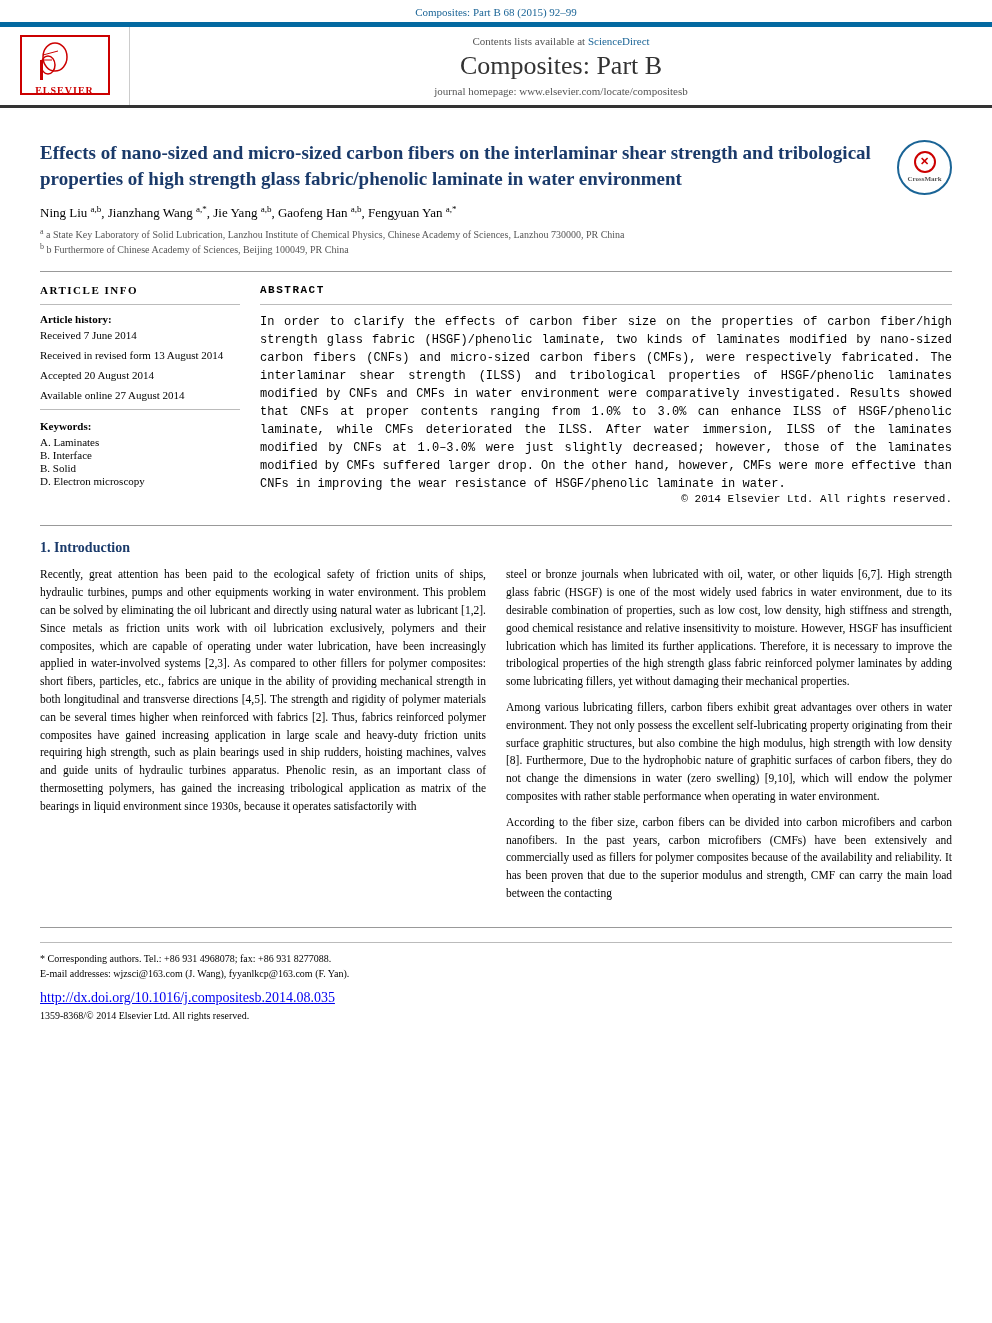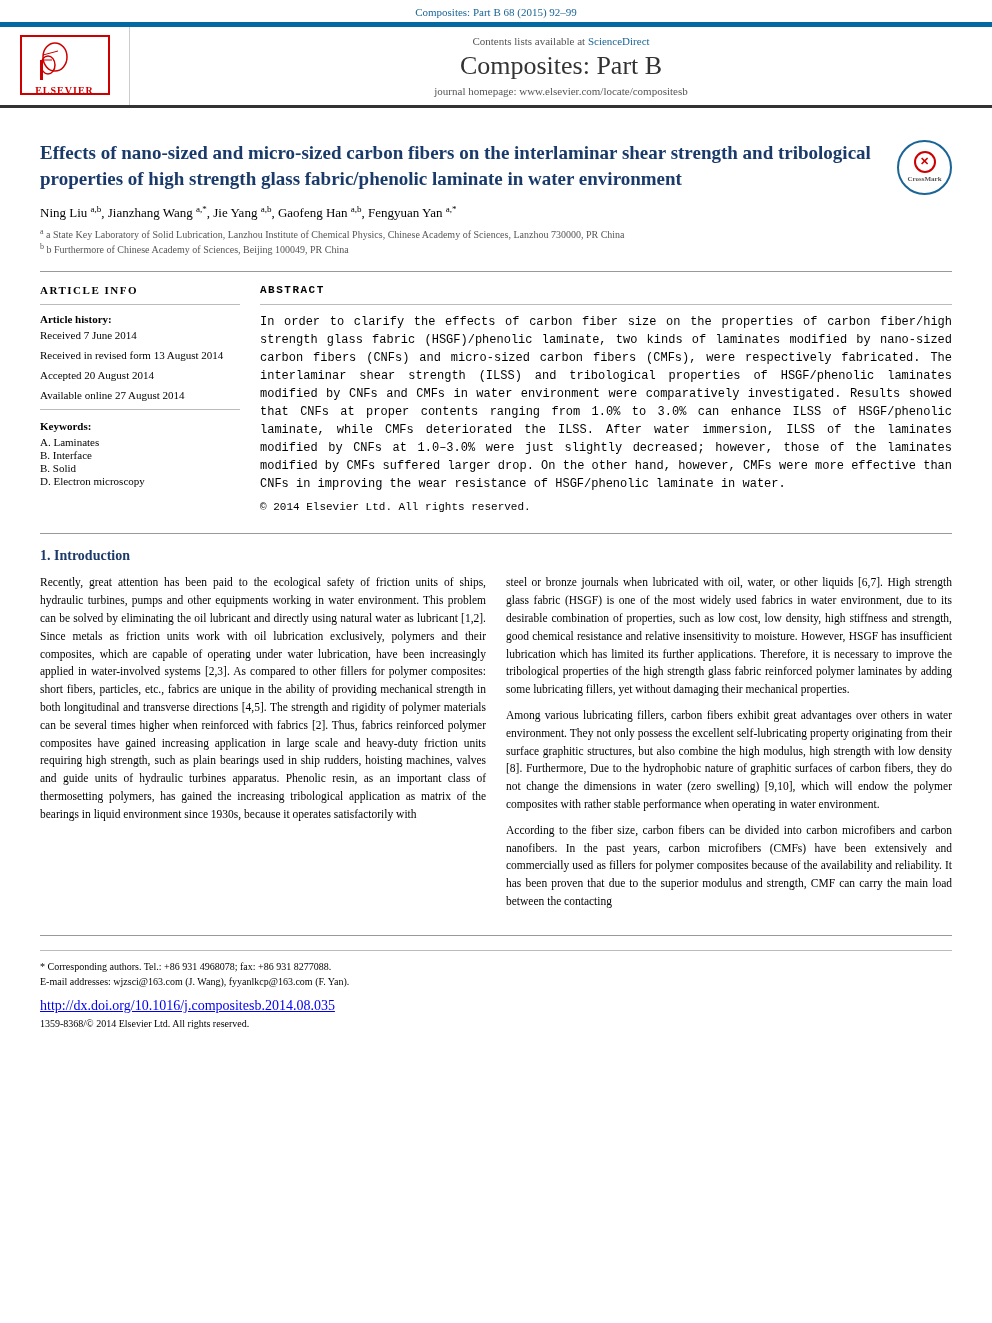--- a/index.html
+++ b/index.html
@@ -231,22 +231,22 @@
     .abstract-text {
       font-size: 12px;
       line-height: 1.5;
       color: #000;
       text-align: justify;
     }
 
     .copyright-line {
       font-size: 11px;
       color: #000;
-      text-align: left;
-      margin-top: 8px;
+      text-align: right;
+      margin-top: 0;
     }
 
     
     .intro-section {
       margin-top: 20px;
       border-top: 1px solid #999;
       padding-top: 14px;
     }
 
     .section-number-title {

